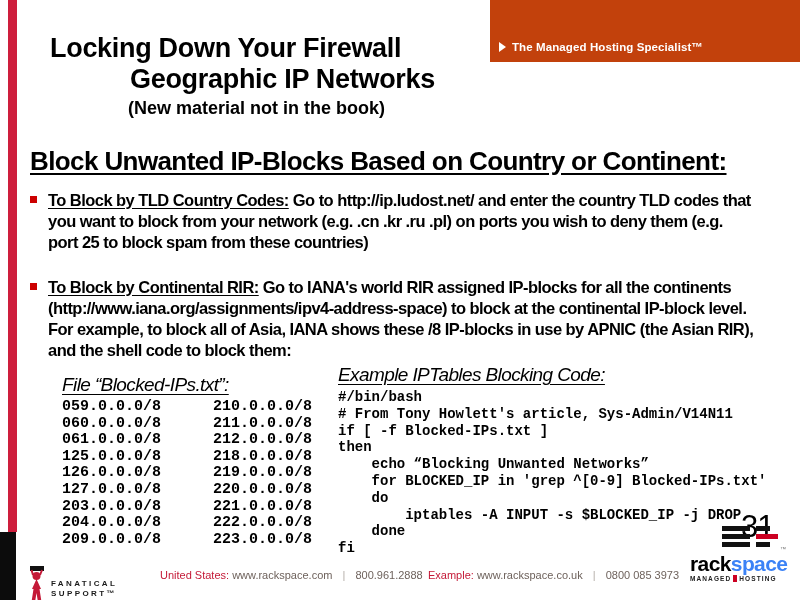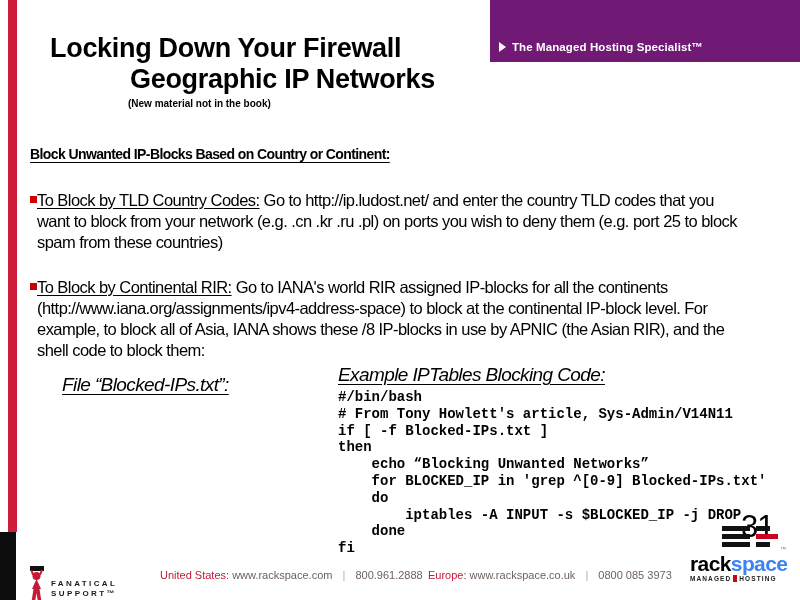--- a/index.html
+++ b/index.html
@@ -4,39 +4,39 @@
 <style>
   html,body{margin:0;padding:0;background:#fff;}
   .slide{position:relative;width:800px;height:600px;background:#fff;overflow:hidden;
          font-family:"Liberation Sans",sans-serif;color:#000;}
 
   
   .bar-red{position:absolute;left:8px;top:0;width:9px;height:532px;background:#CE1E3C;}
   .bar-black{position:absolute;left:0;top:532px;width:16px;height:68px;background:#0c0c0c;}
 
   
-  .banner{position:absolute;left:490px;top:0;right:0;height:62px;background:#701a75;
+  .banner{position:absolute;left:490px;top:0;right:0;height:62px;background:#c2410c;
           display:flex;align-items:flex-end;padding:0 0 9px 9px;box-sizing:border-box;gap:6px;}
   .banner .tri{width:0;height:0;border-left:7px solid #fff;border-top:5px solid transparent;
                border-bottom:5px solid transparent;margin-bottom:1px;}
   .banner .btxt{color:#fff;font-size:11.5px;font-weight:bold;letter-spacing:0.1px;}
 
   
   .title-block{position:absolute;left:50px;top:33px;}
   .title1{font-size:27px;font-weight:bold;letter-spacing:-0.3px;}
   .title2{font-size:27px;font-weight:bold;letter-spacing:-0.3px;margin-left:80px;}
-  .note{font-size:10px;font-weight:bold;margin-left:78px;margin-top:3px;}
+  .note{font-size:18px;font-weight:bold;margin-left:78px;margin-top:3px;}
 
   
-  .heading{position:absolute;left:30px;top:146px;font-size:14px;font-weight:bold;
+  .heading{position:absolute;left:30px;top:146px;font-size:26px;font-weight:bold;
            letter-spacing:-0.6px;text-decoration:underline;text-underline-offset:3px;}
 
   
   .bullets{position:absolute;left:30px;top:190px;width:740px;}
-  .bullet{display:flex;}
+  .bullet{display:flex;gap:11px;font-weight:bold;}
   .bullet + .bullet{margin-top:24px;}
   .sq{flex:0 0 auto;width:7px;height:7px;background:#CC0000;margin-top:6px;}
   .bullet p{margin:0;font-size:16.5px;line-height:21px;letter-spacing:-0.55px;width:706px;}
   .lead{text-decoration:underline;text-underline-offset:2px;}
 
   
   .sec-h{font-size:19px;letter-spacing:-0.6px;text-decoration:underline;
          text-underline-offset:3px;margin:0 0 2px 0;font-style:italic;}
 
   
@@ -103,20 +103,40 @@
       <p><span class="lead">To Block by TLD Country Codes:</span><span> Go to http://ip.ludost.net/ and enter the country TLD codes that you want to block from your network (e.g. .cn .kr .ru .pl) on ports you wish to deny them (e.g. port 25 to block spam from these countries)</span></p>
     </div>
     <div class="bullet">
       <span class="sq"></span>
       <p><span class="lead">To Block by Continental RIR:</span><span> Go to IANA's world RIR assigned IP-blocks for all the continents (http://www.iana.org/assignments/ipv4-address-space) to block at the continental IP-block level.  For example, to block all of Asia, IANA shows these /8 IP-blocks in use by APNIC (the Asian RIR), and the shell code to block them:</span></p>
     </div>
   </div>
 
   <div class="file-sec">
     <div class="sec-h">File “Blocked-IPs.txt”:</div>
+    <div class="ip-cols">
+      <div class="ip-col">059.0.0.0/8
+060.0.0.0/8
+061.0.0.0/8
+125.0.0.0/8
+126.0.0.0/8
+127.0.0.0/8
+203.0.0.0/8
+204.0.0.0/8
+209.0.0.0/8</div>
+      <div class="ip-col">210.0.0.0/8
+211.0.0.0/8
+212.0.0.0/8
+218.0.0.0/8
+219.0.0.0/8
+220.0.0.0/8
+221.0.0.0/8
+222.0.0.0/8
+223.0.0.0/8</div>
+    </div>
   </div>
 
   <div class="code-sec">
     <div class="sec-h">Example IPTables Blocking Code:</div>
     <pre class="code">#/bin/bash
 # From Tony Howlett's article, Sys-Admin/V14N11
 if [ -f Blocked-IPs.txt ]
 then
     echo “Blocking Unwanted Networks”
     for BLOCKED_IP in 'grep ^[0-9] Blocked-IPs.txt'
@@ -143,21 +163,21 @@
   </div>
 
   <div class="contact contact-us">
     <span class="lbl">United States:</span>
     <span class="val">www.rackspace.com</span>
     <span class="sep">|</span>
     <span class="val">800.961.2888</span>
   </div>
 
   <div class="contact contact-eu">
-    <span class="lbl">Europe:</span>
+    <span class="lbl">Example:</span>
     <span class="val">www.rackspace.co.uk</span>
     <span class="sep">|</span>
     <span class="val">0800 085 3973</span>
   </div>
 
   <div class="rs-logo">
     <div class="rs-bars">
       <span class="b b1"></span>
         <span class="b b2"></span>
       <span class="b b3"></span>

